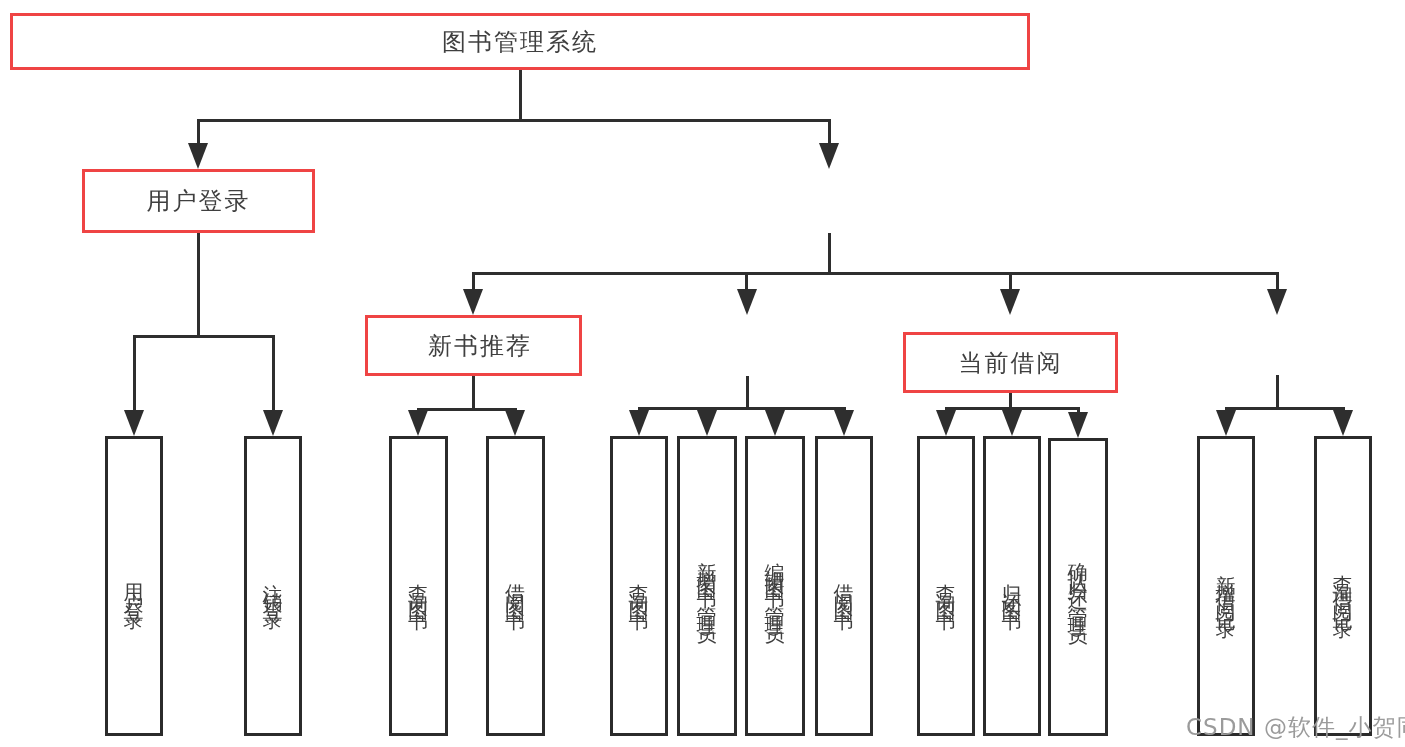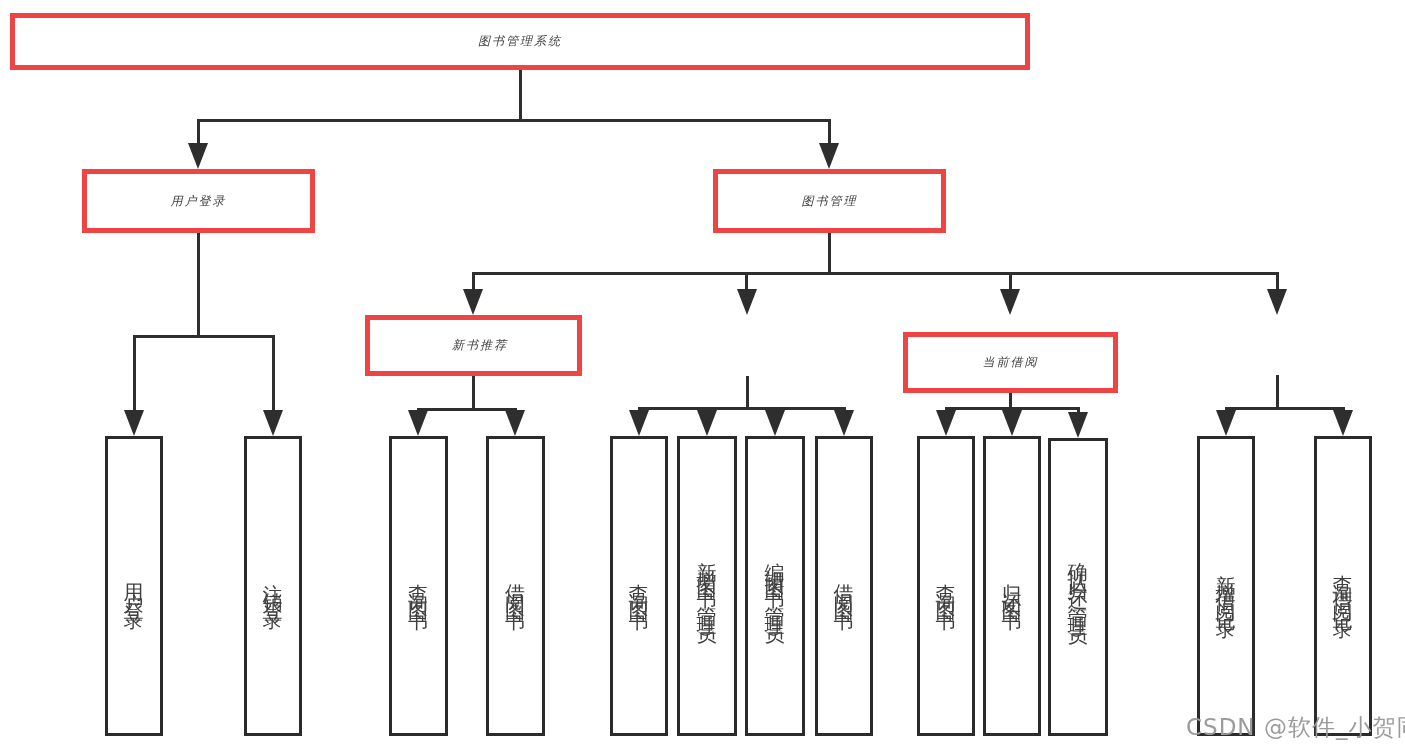--- a/index.html
+++ b/index.html
@@ -6,27 +6,26 @@
   #canvas{
     position:relative;
     width:1405px;height:747px;
     background:#ffffff;
     font-family:"DejaVu Sans","Liberation Sans",sans-serif;
     overflow:hidden;
   }
   .box{
     position:absolute;
     box-sizing:border-box;
-    border:5px solid #ef4444;
+    border:3px solid #ef4444;
     background:#ffffff;
     display:flex;align-items:center;justify-content:center;
-    font-size:12px;color:#3f3f3f;
+    font-size:24px;color:#3f3f3f;
     letter-spacing:2px;
     z-index:2;
-    font-style:italic;
   }
   .vbox{
     position:absolute;
     box-sizing:border-box;
     border:3px solid #2b2b2b;
     background:#ffffff;
     display:flex;align-items:center;justify-content:center;
     writing-mode:vertical-rl;
     text-orientation:mixed;
     font-size:20px;color:#3f3f3f;
@@ -54,21 +53,20 @@
   }
 </style>
 </head>
 <body>
 
 <div id="canvas">
 
   <div class="box" style="left:10px;top:13px;width:1020px;height:57px;">图书管理系统</div>
 
   <div class="box" style="left:82px;top:169px;width:233px;height:64px;">用户登录</div>
-  <div class="box" style="left:713px;top:169px;width:233px;height:64px;">图书管理</div>
 
   <div class="box" style="left:365px;top:315px;width:217px;height:61px;padding-left:13px;">新书推荐</div>
   <div class="box" style="left:903px;top:332px;width:215px;height:61px;text-align:right;">当前借阅</div>
 
   <div class="vbox" style="left:105px;top:436px;width:58px;height:300px;">用户登录</div>
   <div class="vbox" style="left:244px;top:436px;width:58px;height:300px;">注销登录</div>
 
   <div class="vbox" style="left:389px;top:436px;width:59px;height:300px;">查询图书</div>
   <div class="vbox" style="left:486px;top:436px;width:59px;height:300px;">借阅图书</div>
 

